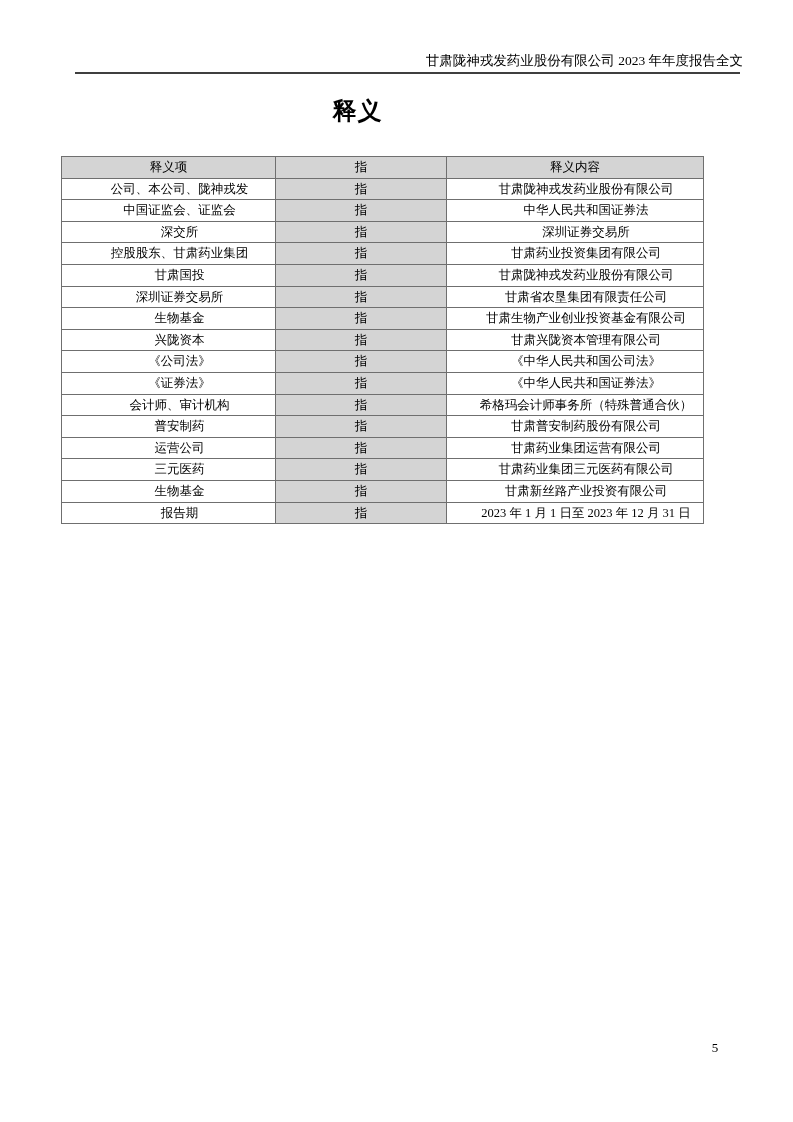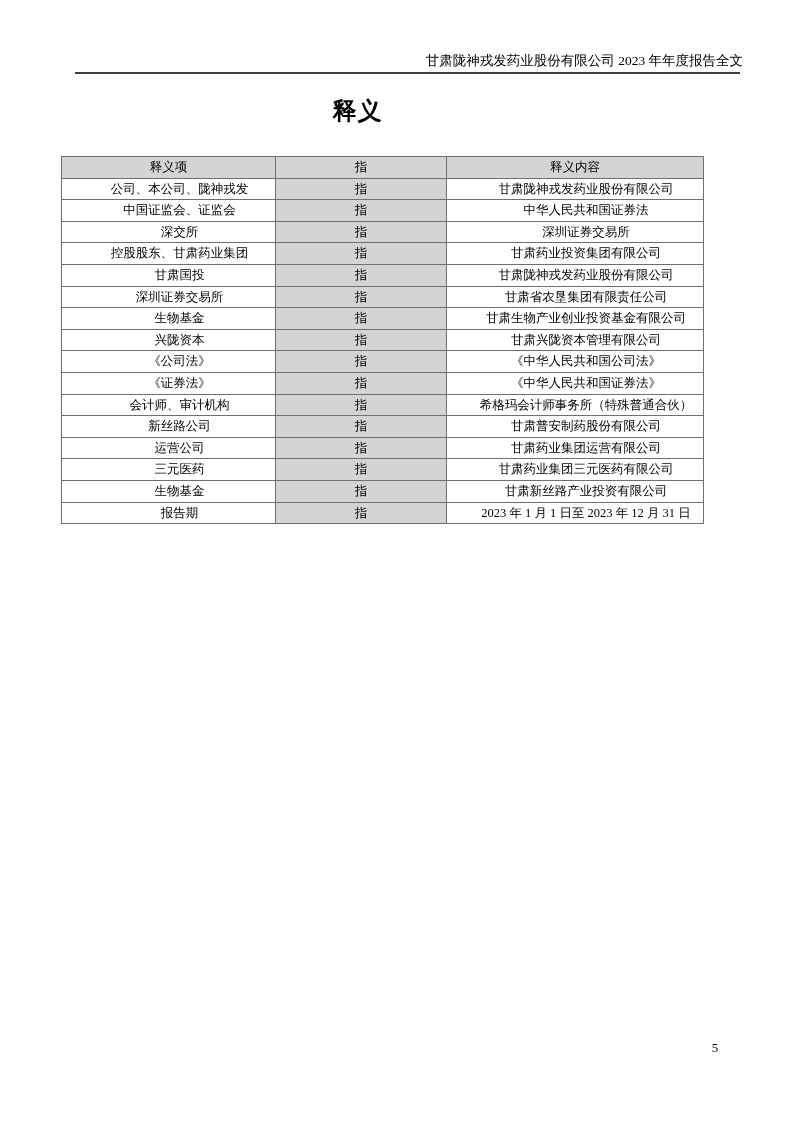--- a/index.html
+++ b/index.html
@@ -158,21 +158,21 @@
     <td class="term">《证券法》</td>
     <td class="zhi">指</td>
     <td class="definition">《中华人民共和国证券法》</td>
   </tr>
       <tr>
     <td class="term">会计师、审计机构</td>
     <td class="zhi">指</td>
     <td class="definition">希格玛会计师事务所（特殊普通合伙）</td>
   </tr>
       <tr>
-    <td class="term">新丝路公司</td>
+    <td class="term">普安制药</td>
     <td class="zhi">指</td>
     <td class="definition">甘肃普安制药股份有限公司</td>
   </tr>
       <tr>
     <td class="term">运营公司</td>
     <td class="zhi">指</td>
     <td class="definition">甘肃药业集团运营有限公司</td>
   </tr>
       <tr>
     <td class="term">三元医药</td>

